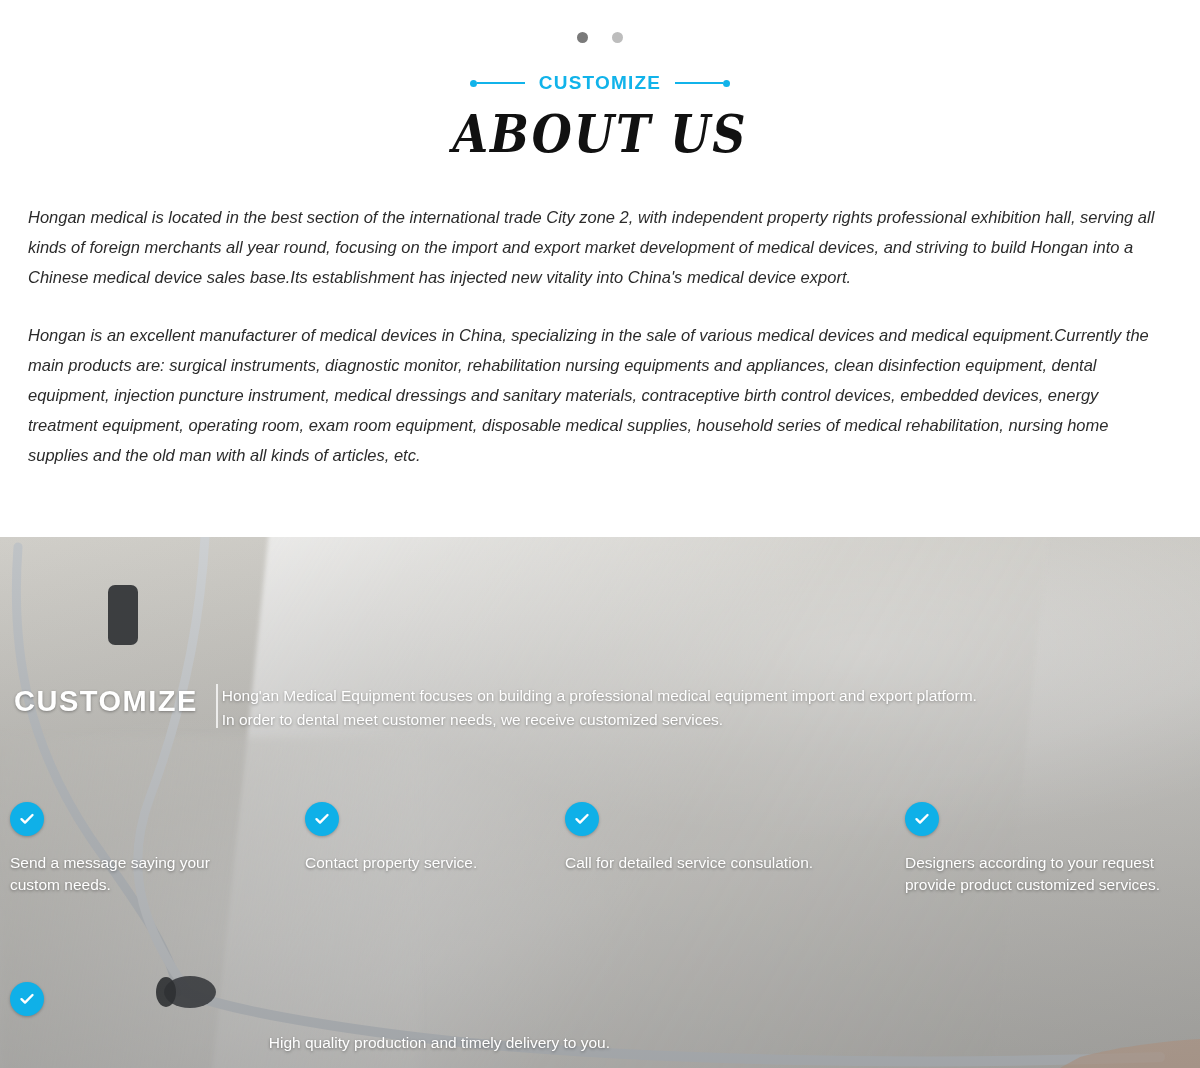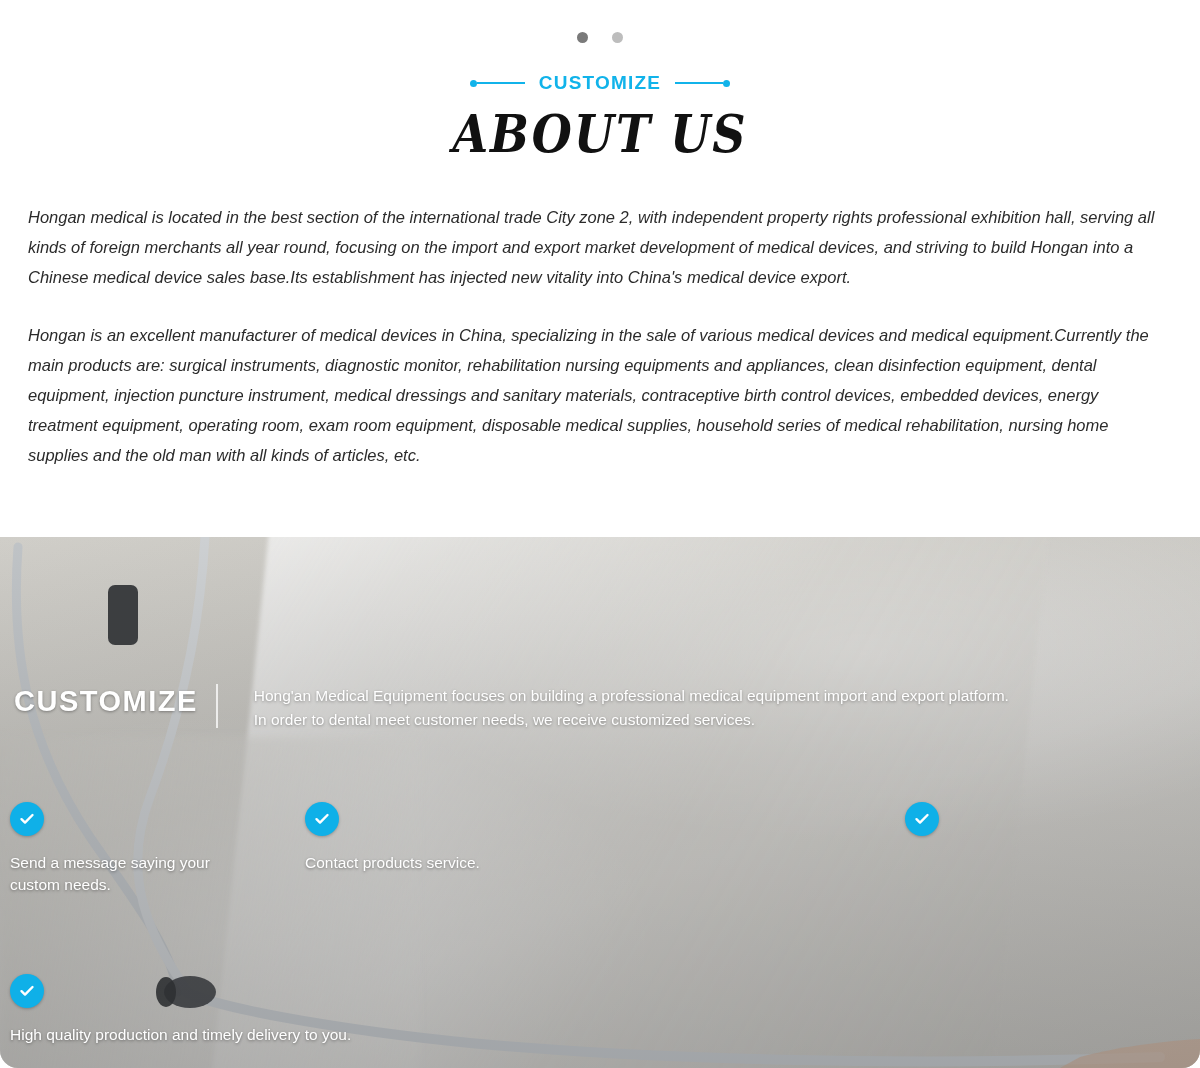--- a/index.html
+++ b/index.html
@@ -9,21 +9,20 @@
     background: #ffffff;
     font-family: "Liberation Sans", sans-serif;
     overflow: hidden;
   }
   #page {
     position: relative;
     width: 1200px;
     height: 1068px;
     background: #ffffff;
     overflow: hidden;
-    border-radius: 18px;
   }
 
   
   .dots {
     position: absolute;
     top: 32px; left: 0; width: 1200px;
     display: flex;
     justify-content: center;
     gap: 24px;
   }
@@ -146,21 +145,21 @@
   .cz-sep {
     width: 2px;
     height: 44px;
     background: rgba(255,255,255,0.75);
     margin-top: 0px;
   }
   .cz-desc {
     color: #ffffff;
     font-size: 15.5px;
     line-height: 24px;
-    padding-left: 36px;
+    padding-left: 4px;
     max-width: 900px;
     text-shadow: 0 1px 3px rgba(0,0,0,0.35);
   }
 
   .steps {
     position: absolute;
     left: 0; top: 265px;
     width: 1200px;
   }
   .steps-row {
@@ -186,21 +185,21 @@
     margin-top: 16px;
     color: #ffffff;
     font-size: 15.5px;
     line-height: 22px;
     text-shadow: 0 1px 3px rgba(0,0,0,0.4);
   }
   .step.s1 { left: 10px; top: 0; }
   .step.s2 { left: 305px; top: 0; }
   .step.s3 { left: 565px; top: 0; width: 260px; }
   .step.s4 { left: 905px; top: 0; width: 260px; }
-  .step.s5 { left: 10px; top: 172px; width: 600px; }
+  .step.s5 { left: 10px; top: 180px; width: 600px; text-align: right; }
 </style>
 </head>
 <body>
 
 <div id="page">
 
   <div class="dots">
     <div class="dot active"></div>
     <div class="dot"></div>
   </div>
@@ -264,30 +263,39 @@
           </div>
           <div class="step-text">Send a message saying your custom needs.</div>
         </div>
 
         <div class="step s2">
           <div class="check-badge">
             <svg width="18" height="18" viewBox="0 0 18 18">
                 <path d="M3.5 9.2 L7 12.6 L14.5 5" fill="none" stroke="#ffffff" stroke-width="2.4" stroke-linecap="round" stroke-linejoin="round"></path>
               </svg>
           </div>
-          <div class="step-text">Contact products service.</div>
-        </div>
-
+          <div class="step-text">Contact property service.</div>
+        </div>
+
+        <div class="step s3">
+          <div class="check-badge">
+            <svg width="18" height="18" viewBox="0 0 18 18">
+                <path d="M3.5 9.2 L7 12.6 L14.5 5" fill="none" stroke="#ffffff" stroke-width="2.4" stroke-linecap="round" stroke-linejoin="round"></path>
+              </svg>
+          </div>
+          <div class="step-text">Call for detailed service consulation.</div>
+        </div>
 
         <div class="step s4">
           <div class="check-badge">
             <svg width="18" height="18" viewBox="0 0 18 18">
                 <path d="M3.5 9.2 L7 12.6 L14.5 5" fill="none" stroke="#ffffff" stroke-width="2.4" stroke-linecap="round" stroke-linejoin="round"></path>
               </svg>
           </div>
+          <div class="step-text">Designers according to your request provide product customized services.</div>
         </div>
 
         <div class="step s5">
           <div class="check-badge">
             <svg width="18" height="18" viewBox="0 0 18 18">
                 <path d="M3.5 9.2 L7 12.6 L14.5 5" fill="none" stroke="#ffffff" stroke-width="2.4" stroke-linecap="round" stroke-linejoin="round"></path>
               </svg>
           </div>
           <div class="step-text">High quality production and timely delivery to you.</div>
         </div>

